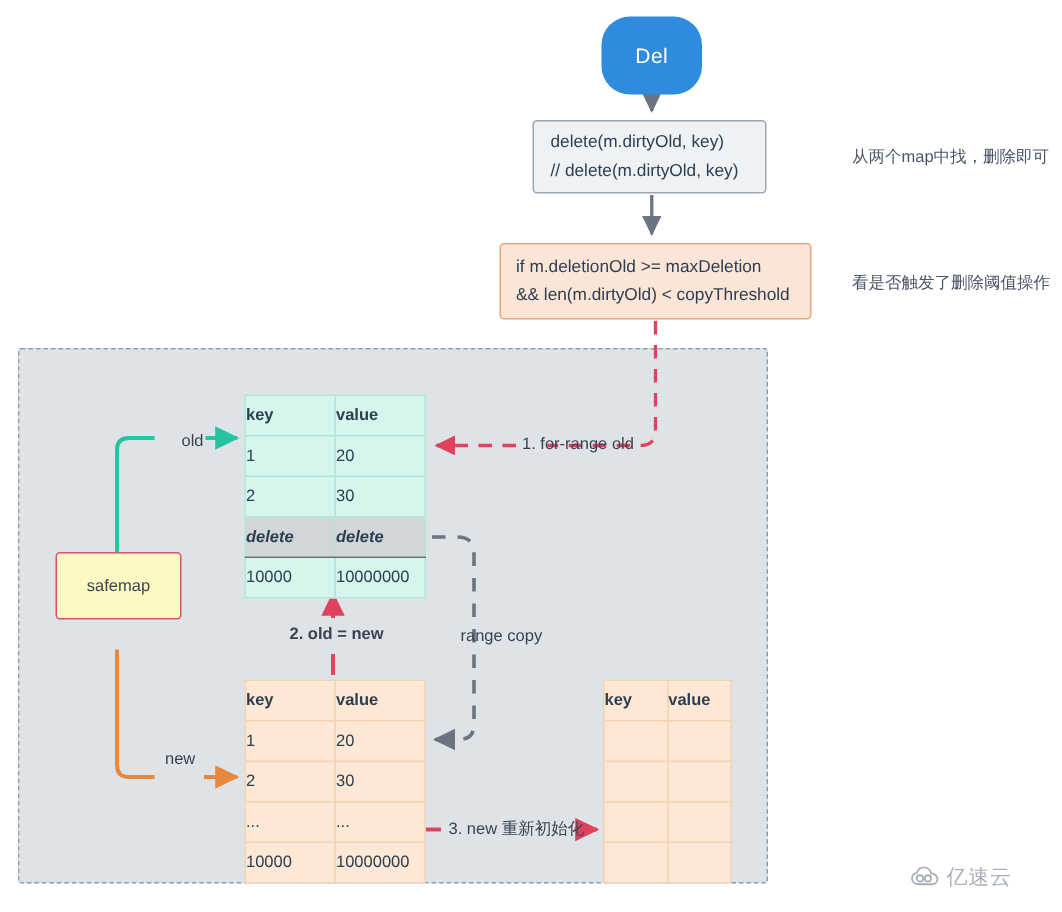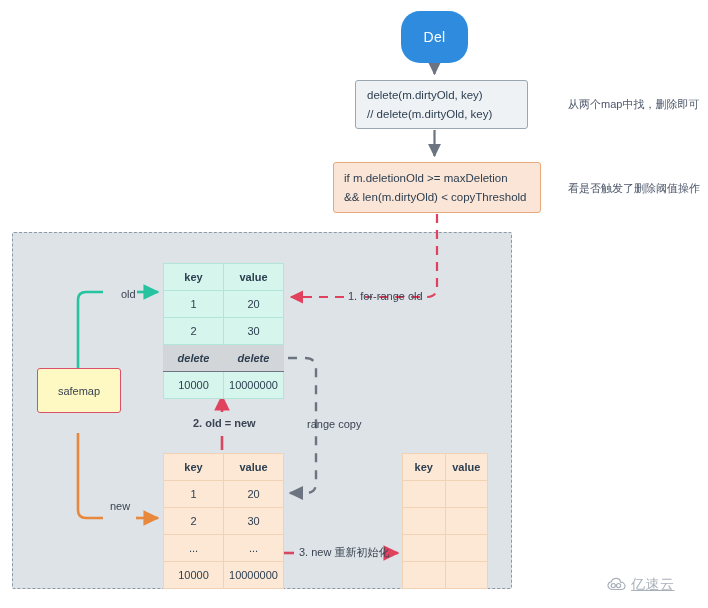--- a/index.html
+++ b/index.html
@@ -24,21 +24,21 @@
   .node-start {
     left: 401px; top: 11px; width: 67px; height: 52px;
     background: #2e8bde;
     border-radius: 19px;
     color: #ffffff;
     font-size: 14px;
     display: flex; align-items: center; justify-content: center;
     letter-spacing: .3px;
   }
   .node-process {
-    left: 355px; top: 80px; width: 173px; height: 49px;
+    left: 355px; top: 80px; width: 156px; height: 49px;
     background: #eef2f5;
     border: 1px solid #9aa7b3;
     border-radius: 3px;
     color: #2c3e50;
     font-size: 11.5px;
     line-height: 19px;
     padding: 5px 0 0 11px;
     box-sizing: border-box;
     white-space: pre-line;
   }
@@ -83,21 +83,20 @@
   }
 
   
   .tbl {
     border-collapse: collapse;
     table-layout: fixed;
     font-size: 11px;
     color: #2c3e50;
   }
   .tbl td {
-    text-align: center;
     height: 27px;
     box-sizing: border-box;
     padding: 0;
     font-size: 11px;
   }
   .tbl td.hd { font-weight: bold; }
 
   
   .tbl-old {
     left: 163px; top: 263px; width: 121px;
@@ -157,21 +156,21 @@
   }
 
   
   .watermark {
     left: 607px; top: 576px;
     display: flex; align-items: center; gap: 4px;
     color: #9aa3ad;
     font-size: 14px;
     opacity: .85;
   }
-  .watermark .wm-text { letter-spacing: .5px; text-decoration: underline; }
+  .watermark .wm-text { letter-spacing: .5px; }
 </style>
 </head>
 <body>
 
 <div id="canvas">
 
   <div class="abs container-box"></div>
 
   <svg class="abs overlay" viewBox="0 0 708 608">
     <defs>

